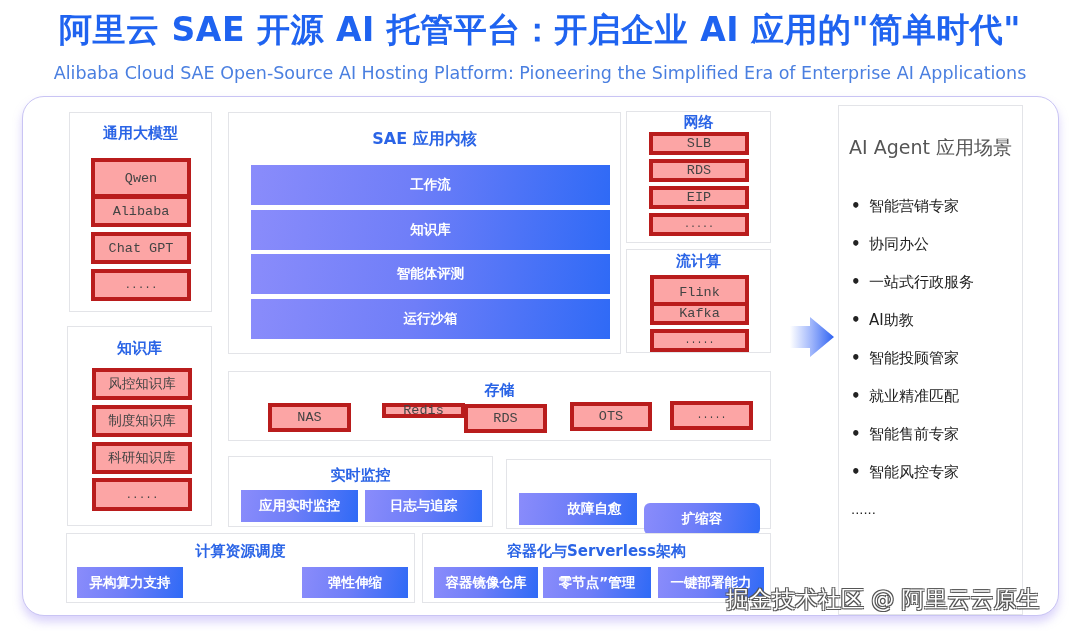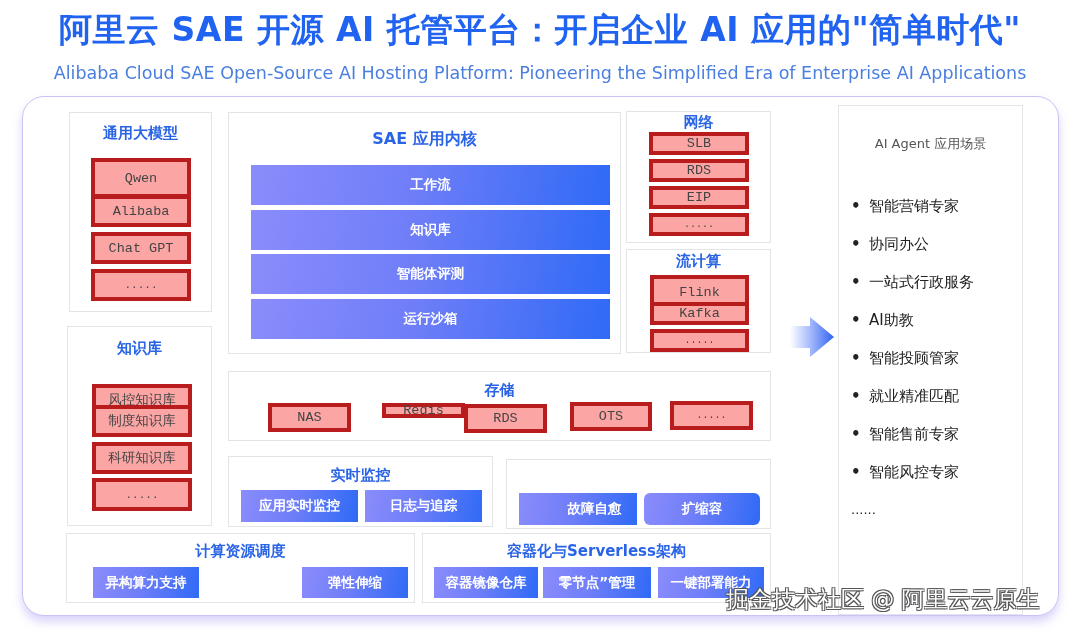--- a/index.html
+++ b/index.html
@@ -41,21 +41,21 @@
   }
 
   .arrow { position: absolute; left: 790px; top: 317px; width: 44px; height: 40px; }
 
   .scene-panel {
     position: absolute; left: 838px; top: 105px; width: 185px; height: 510px;
     border: 1px solid #e3e4e8; background: #fff;
   }
   .scene-title {
     position: absolute; left: 0; top: 29px; width: 100%; text-align: center;
-    font-size: 13px; color: #555; white-space: nowrap;
+    font-size: 19px; color: #555; white-space: nowrap;
   }
   .scene-item {
     position: absolute; left: 12px; font-size: 15px; color: #222; white-space: nowrap;
   }
   .scene-item .dot { display: inline-block; width: 18px; font-weight: bold; }
 
   .watermark {
     position: absolute; left: 726px; top: 584px; font-size: 23px; color: #fff;
     white-space: nowrap;
     text-shadow: 1px 1px 0 #555, -1px -1px 0 #555, 1px -1px 0 #555, -1px 1px 0 #555;
@@ -72,21 +72,21 @@
 <div class="panel" style="left:69px;top:112px;width:143px;height:200px;">
   <div class="panel-title" style="top:11px;">通用大模型</div>
   <div class="cell" style="left:21px;top:45px;width:100px;height:40px;">Qwen</div>
   <div class="cell" style="left:21px;top:82px;width:100px;height:32px;">Alibaba</div>
   <div class="cell" style="left:21px;top:119px;width:100px;height:32px;">Chat GPT</div>
   <div class="cell" style="left:21px;top:156px;width:100px;height:32px;font-size:11px;">.....</div>
 </div>
 
 <div class="panel" style="left:67px;top:326px;width:145px;height:200px;">
   <div class="panel-title" style="top:12px;">知识库</div>
-  <div class="cell" style="left:24px;top:41px;width:100px;height:32px;margin-top:16px;">风控知识库</div>
+  <div class="cell" style="left:24px;top:41px;width:100px;height:32px;">风控知识库</div>
   <div class="cell" style="left:24px;top:78px;width:100px;height:32px;">制度知识库</div>
   <div class="cell" style="left:24px;top:115px;width:100px;height:32px;">科研知识库</div>
   <div class="cell" style="left:24px;top:151px;width:100px;height:33px;font-size:11px;">.....</div>
 </div>
 
 <div class="panel" style="left:228px;top:112px;width:393px;height:242px;">
   <div class="panel-title" style="top:16px;font-size:16px;">SAE 应用内核</div>
   <div class="bar" style="left:22px;top:52px;width:359px;height:40px;">工作流</div>
   <div class="bar" style="left:22px;top:97px;width:359px;height:40px;">知识库</div>
   <div class="bar" style="left:22px;top:141px;width:359px;height:40px;">智能体评测</div>
@@ -118,26 +118,26 @@
 </div>
 
 <div class="panel" style="left:228px;top:456px;width:265px;height:71px;">
   <div class="panel-title" style="top:9px;">实时监控</div>
   <div class="bar" style="left:12px;top:33px;width:117px;height:32px;">应用实时监控</div>
   <div class="bar" style="left:136px;top:33px;width:117px;height:32px;">日志与追踪</div>
 </div>
 
 <div class="panel" style="left:506px;top:459px;width:265px;height:70px;">
   <div class="bar" style="left:12px;top:33px;width:118px;height:32px;padding-left:33px;">故障自愈</div>
-  <div class="bar" style="left:137px;top:33px;width:116px;height:32px;border-radius:6px;">扩缩容</div>
+  <div class="bar" style="left:137px;top:43px;width:116px;height:32px;border-radius:6px;">扩缩容</div>
 </div>
 
 <div class="panel" style="left:66px;top:533px;width:349px;height:70px;">
   <div class="panel-title" style="top:8px;">计算资源调度</div>
-  <div class="bar" style="left:26px;top:33px;width:106px;height:31px;">异构算力支持</div>
+  <div class="bar" style="left:10px;top:33px;width:106px;height:31px;">异构算力支持</div>
   <div class="bar" style="left:235px;top:33px;width:106px;height:31px;">弹性伸缩</div>
 </div>
 
 <div class="panel" style="left:422px;top:533px;width:349px;height:70px;">
   <div class="panel-title" style="top:8px;">容器化与Serverless架构</div>
   <div class="bar" style="left:11px;top:33px;width:104px;height:31px;">容器镜像仓库</div>
   <div class="bar" style="left:120px;top:33px;width:108px;height:31px;">零节点”管理</div>
   <div class="bar" style="left:235px;top:33px;width:106px;height:31px;">一键部署能力</div>
 </div>
 

